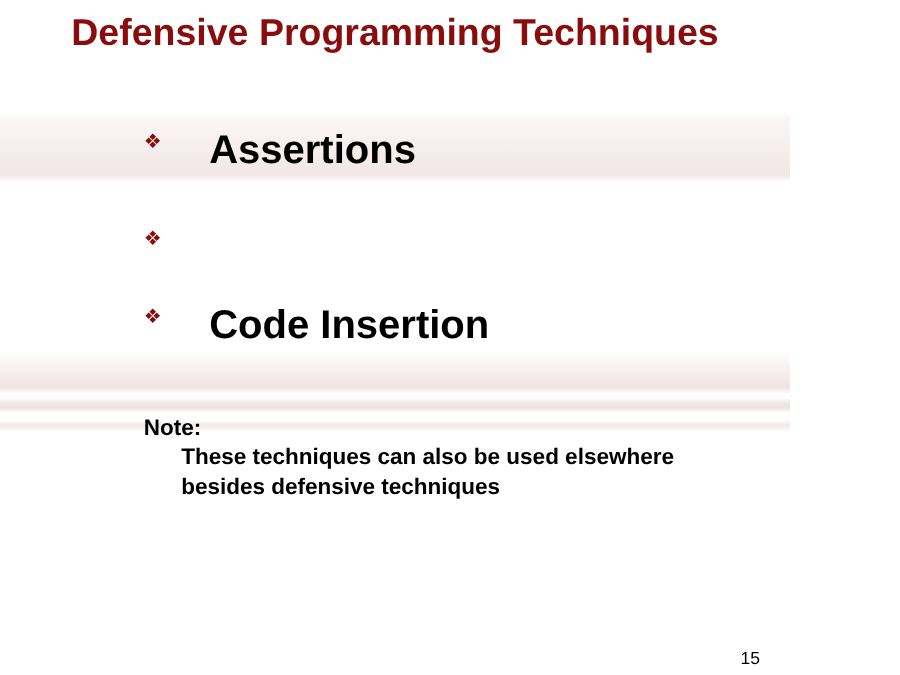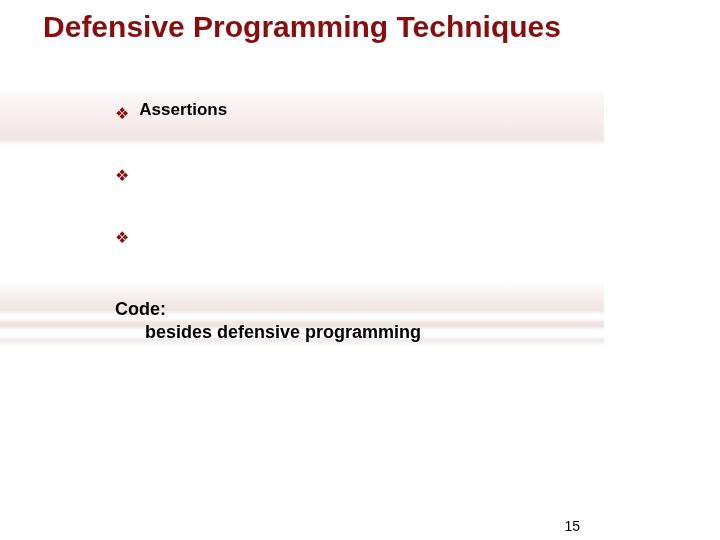--- a/index.html
+++ b/index.html
@@ -29,20 +29,21 @@
         #ffffff 315px,
         #ffffff 318px,
         #f2e8e8 322px,
         #eee0e0 326px,
         #ffffff 330px,
         #ffffff 336px,
         #f2e8e8 340px,
         #ffffff 346px,
         #ffffff 540px
       );
+    padding-left: 28px;
   }
   .title {
     position: absolute;
     top: 10px;
     left: 20px;
     right: 20px;
     text-align: center;
     font-size: 30px;
     font-weight: bold;
     color: #8a0d0d;
@@ -59,24 +60,25 @@
     margin-bottom: 40px;
   }
   .bullet {
     color: #8a0d0d;
     font-size: 16px;
     margin-right: 10px;
     margin-top: 6px;
     line-height: 1;
   }
   .item-text {
-    font-size: 17px;
+    font-size: 32px;
     font-weight: bold;
     color: #000;
     line-height: 1.2;
+    margin-left: 28px;
   }
   .note-block {
     margin-top: 52px;
     font-size: 18px;
     font-weight: bold;
     color: #000;
     line-height: 1.3;
   }
   .note-body {
     padding-left: 30px;
@@ -102,26 +104,28 @@
       <span class="bullet">❖</span>
       <span class="item-text">Assertions</span>
     </div>
 
     <div class="item">
       <span class="bullet">❖</span>
     </div>
 
     <div class="item">
       <span class="bullet">❖</span>
+      <span class="item-text">Code Insertion</span>
     </div>
 
     <div class="note-block">
-      <div>Code:</div>
+      <div>Note:</div>
       <div class="note-body">
-        <div>besides defensive programming</div>
+        <div>These techniques can also be used elsewhere</div>
+        <div>besides defensive techniques</div>
       </div>
     </div>
 
   </div>
 
   <div class="page-num">15</div>
 
 </div>
 
 </body></html>

